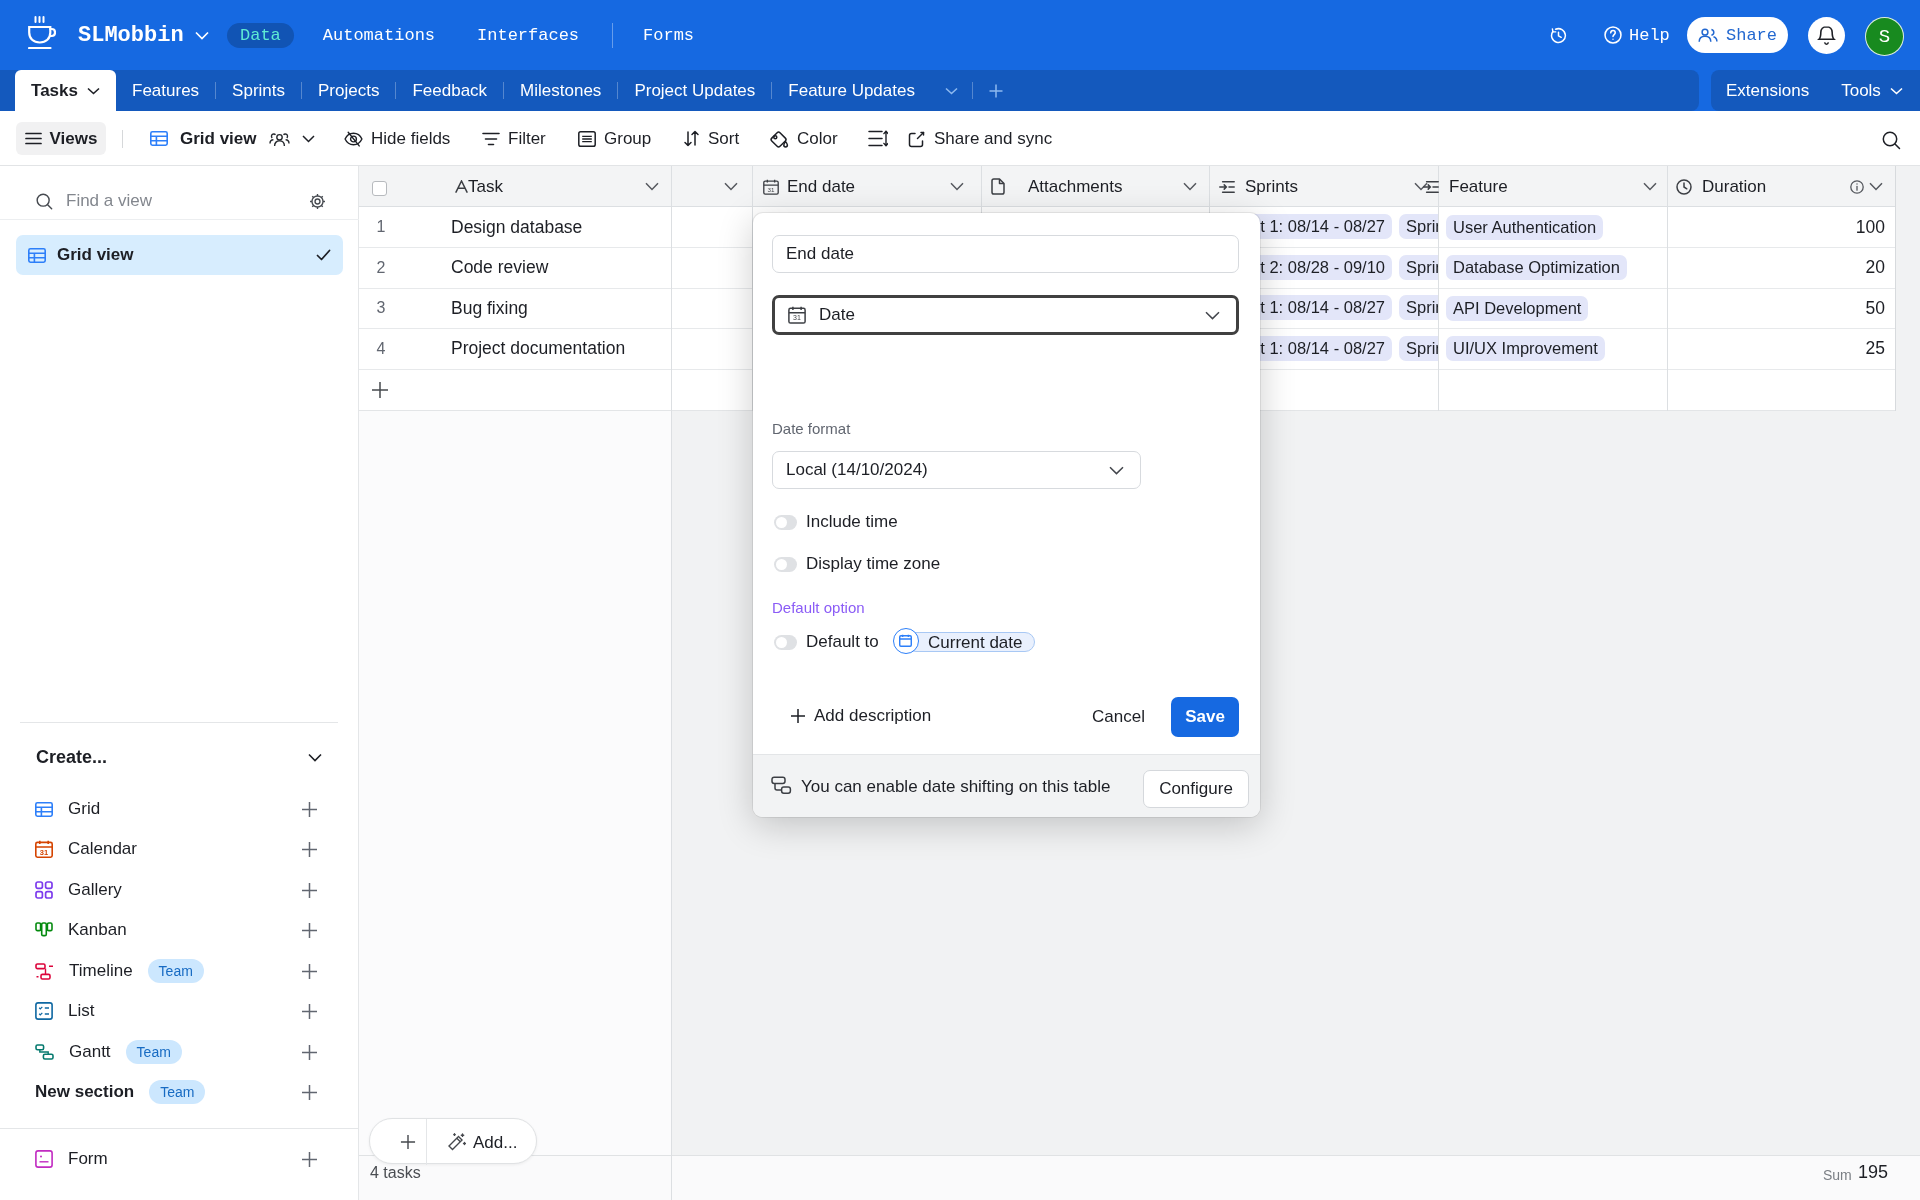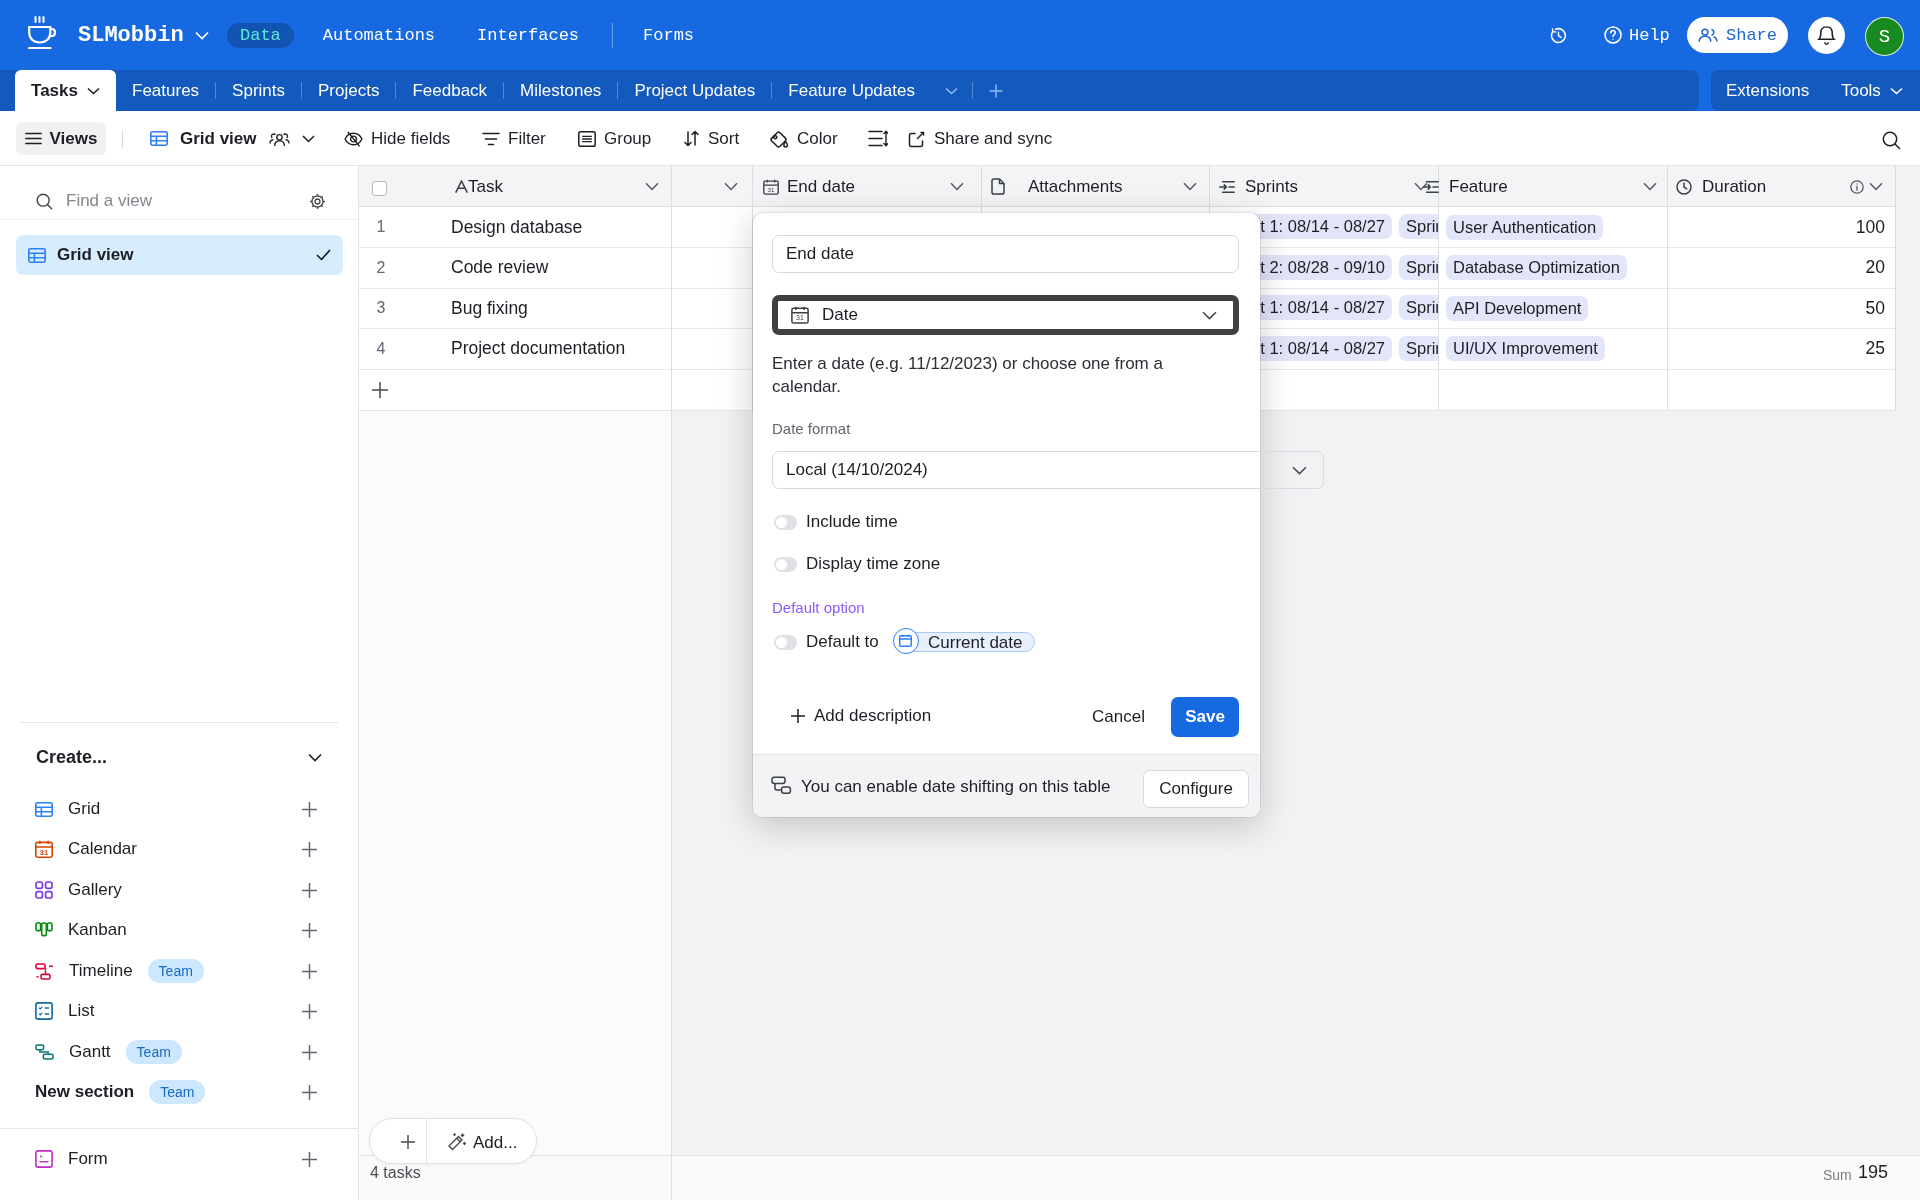--- a/index.html
+++ b/index.html
@@ -493,34 +493,33 @@
       </svg>
     <span class="abs" style="left:103px;top:14px;font-size:17px">Add...</span>
   </div>
 
   <span class="abs" style="left:11px;top:998px;font-size:16px;color:#4a4d52">4 tasks</span>
   <span class="abs" style="left:1464px;top:1001px;font-size:14px;color:#7a7e84">Sum</span>
   <span class="abs" style="left:1499px;top:996px;font-size:18px;color:#1d1f25">195</span>
 </div>
 <div id="modal">
   <div class="abs row" style="left:19px;top:22px;width:467px;height:38px;border:1px solid #d7dade;border-radius:7px;padding-left:13px;font-size:17px">End date</div>
-  <div class="abs row" style="left:19px;top:82px;width:467px;height:40px;border:6px solid #404040;border-radius:7px;padding-left:13px;font-size:17px;gap:13px">
+  <div class="abs row" style="left:19px;top:82px;width:467px;height:40px;border:3px solid #404040;border-radius:7px;padding-left:13px;font-size:17px;gap:13px">
     <svg width="18" height="18" viewBox="0 0 18 18" fill="none" stroke="#3c3f44" stroke-width="1.5">
         <rect x="0.9" y="2.3" width="16.2" height="14.8" rx="1.6"></rect>
         <path d="M0.9 6.8 H17.1 M4.9 0.8 V3.9 M13.1 0.8 V3.9"></path>
         <text x="9" y="14.3" font-size="7" font-family="Liberation Sans" fill="#3c3f44" stroke="none" text-anchor="middle">31</text>
       </svg>
     <span>Date</span>
     <svg style="position:absolute;right:16px" width="15" height="9" viewBox="0 0 15 9" fill="none" stroke="#43464c" stroke-width="1.5">
         <path d="M1 1.2 L7.5 7.6 L14 1.2"></path>
       </svg>
   </div>
-  <div class="abs" style="left:19px;top:139px;width:440px;font-size:17px;line-height:23px;color:#2b2e34">Enter a date (e.g. 11/12/2023) or choose one from a calendar.</div>
   <div class="abs" style="left:19px;top:207px;font-size:15px;color:#616670">Date format</div>
-  <div class="abs row" style="left:19px;top:238px;width:552px;height:38px;border:1px solid #d7dade;border-radius:7px;padding-left:13px;font-size:17px">Local (14/10/2024)
+  <div class="abs row" style="left:19px;top:238px;width:369px;height:38px;border:1px solid #d7dade;border-radius:7px;padding-left:13px;font-size:17px">Local (14/10/2024)
     <svg style="position:absolute;right:16px" width="15" height="9" viewBox="0 0 15 9" fill="none" stroke="#43464c" stroke-width="1.5">
         <path d="M1 1.2 L7.5 7.6 L14 1.2"></path>
       </svg>
   </div>
   <div class="abs row" style="left:21px;top:294px;height:30px;gap:9px">
     <span class="toggle"></span>
     <span style="font-size:17px">Include time</span>
   </div>
   <div class="abs row" style="left:21px;top:336px;height:30px;gap:9px">
     <span class="toggle"></span>

